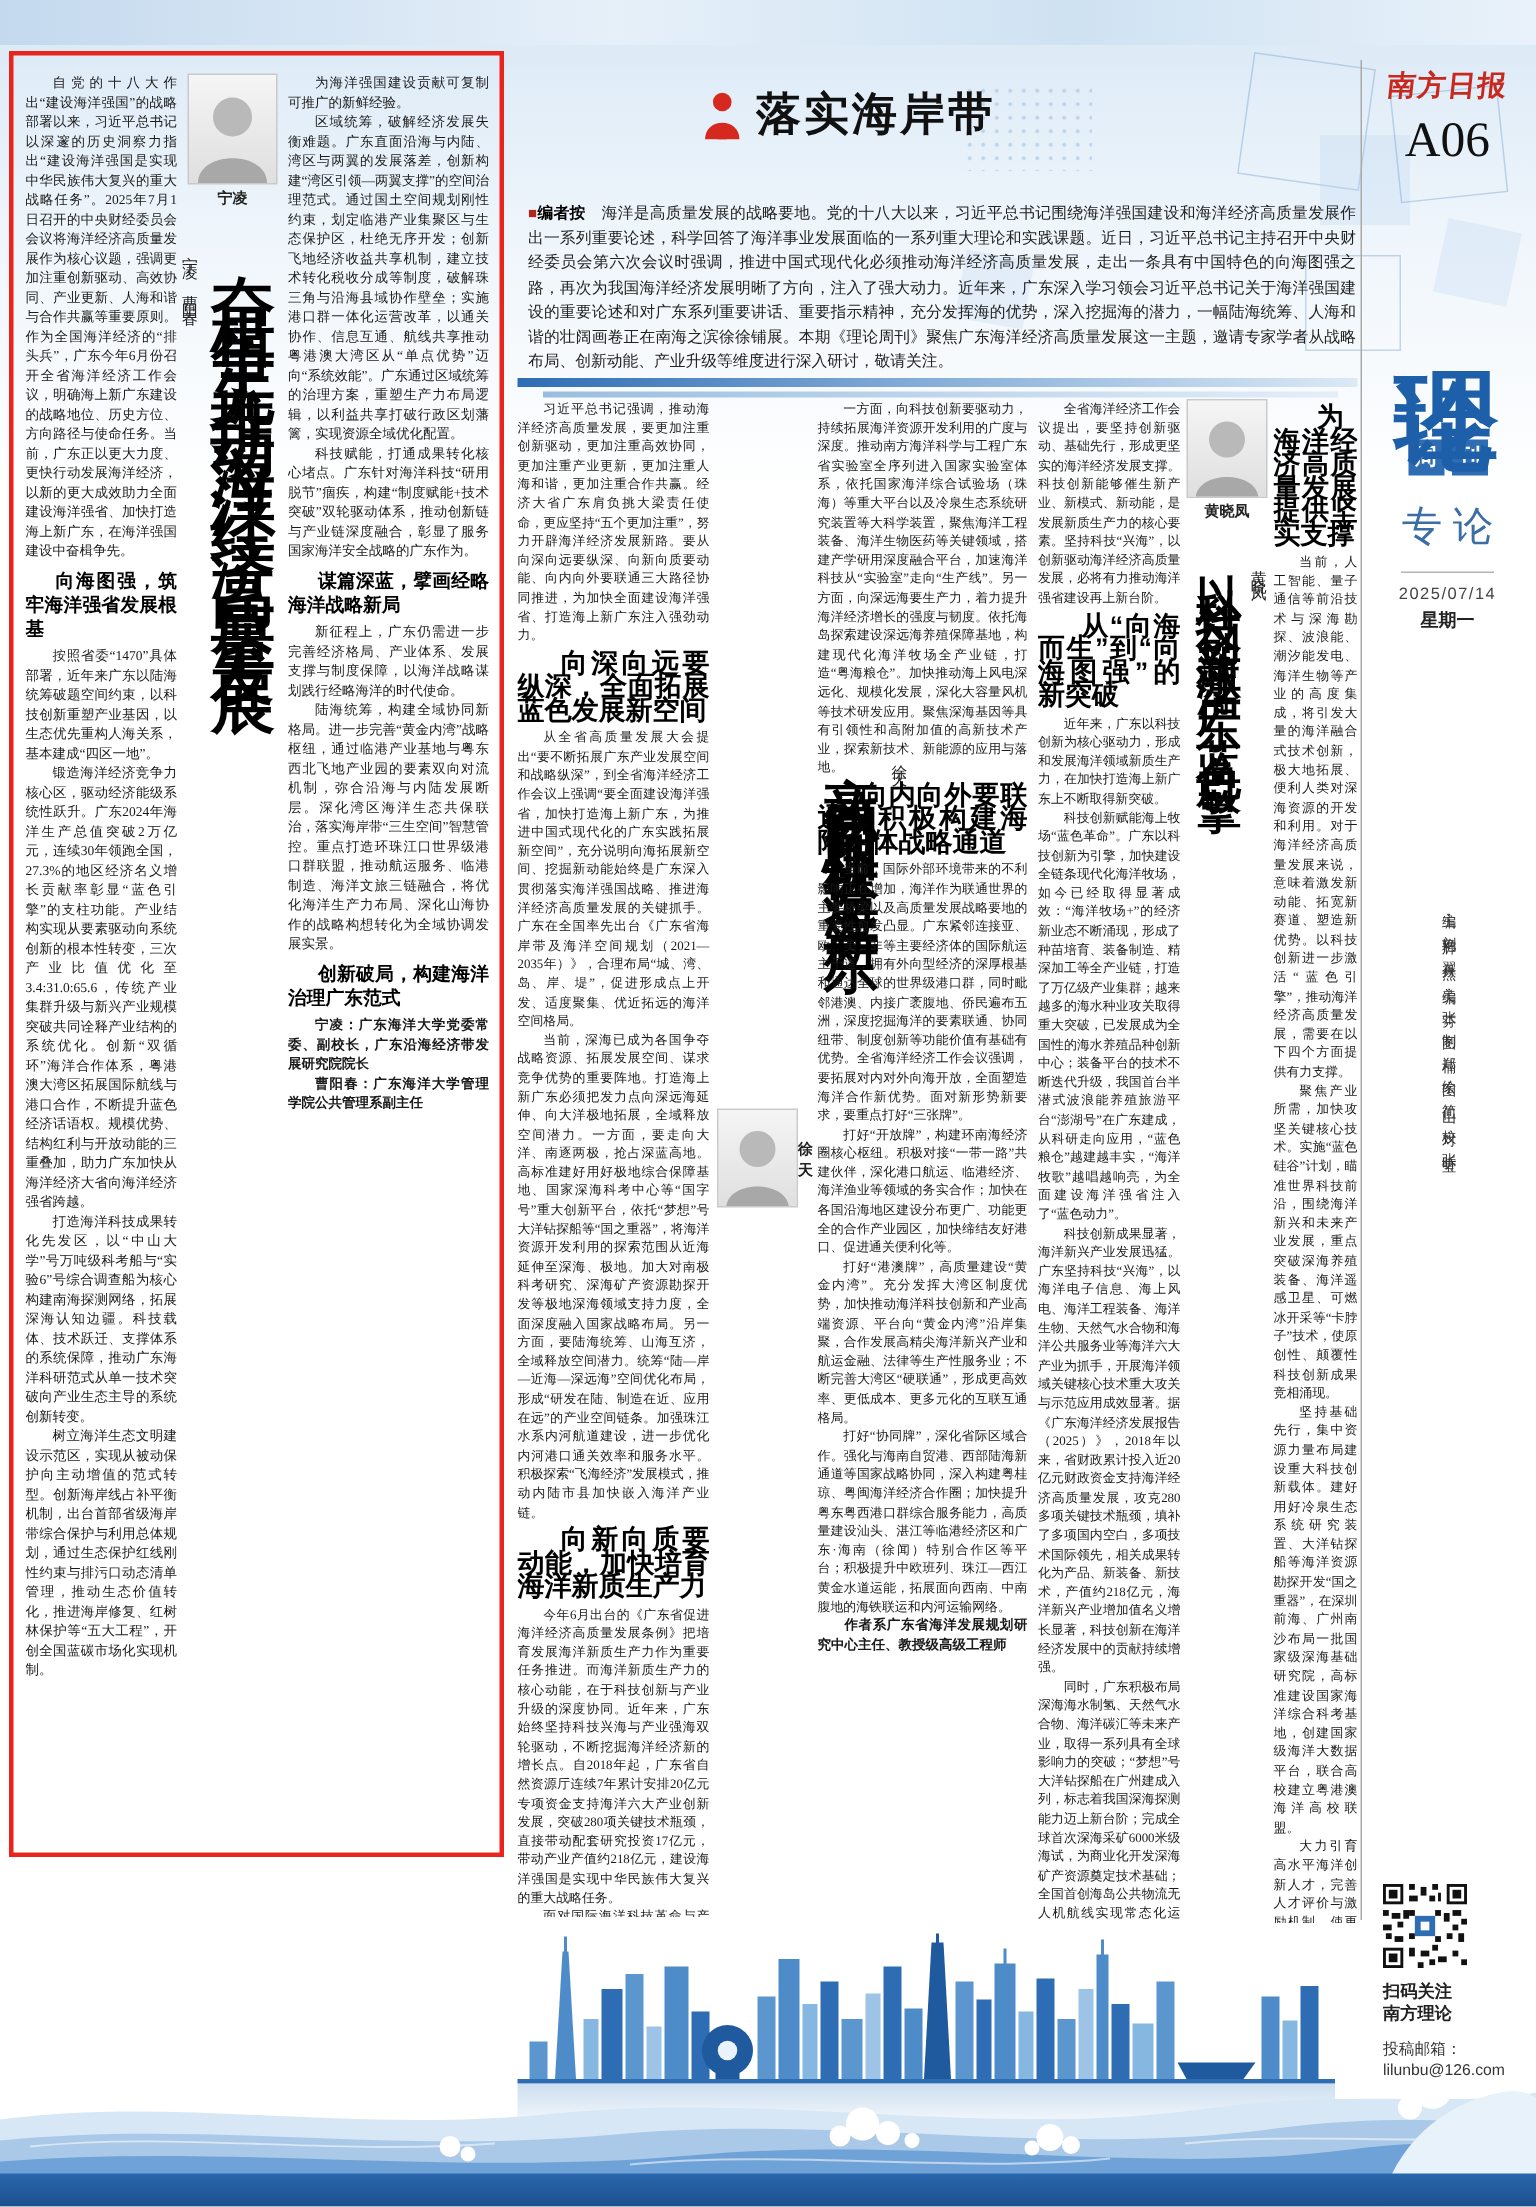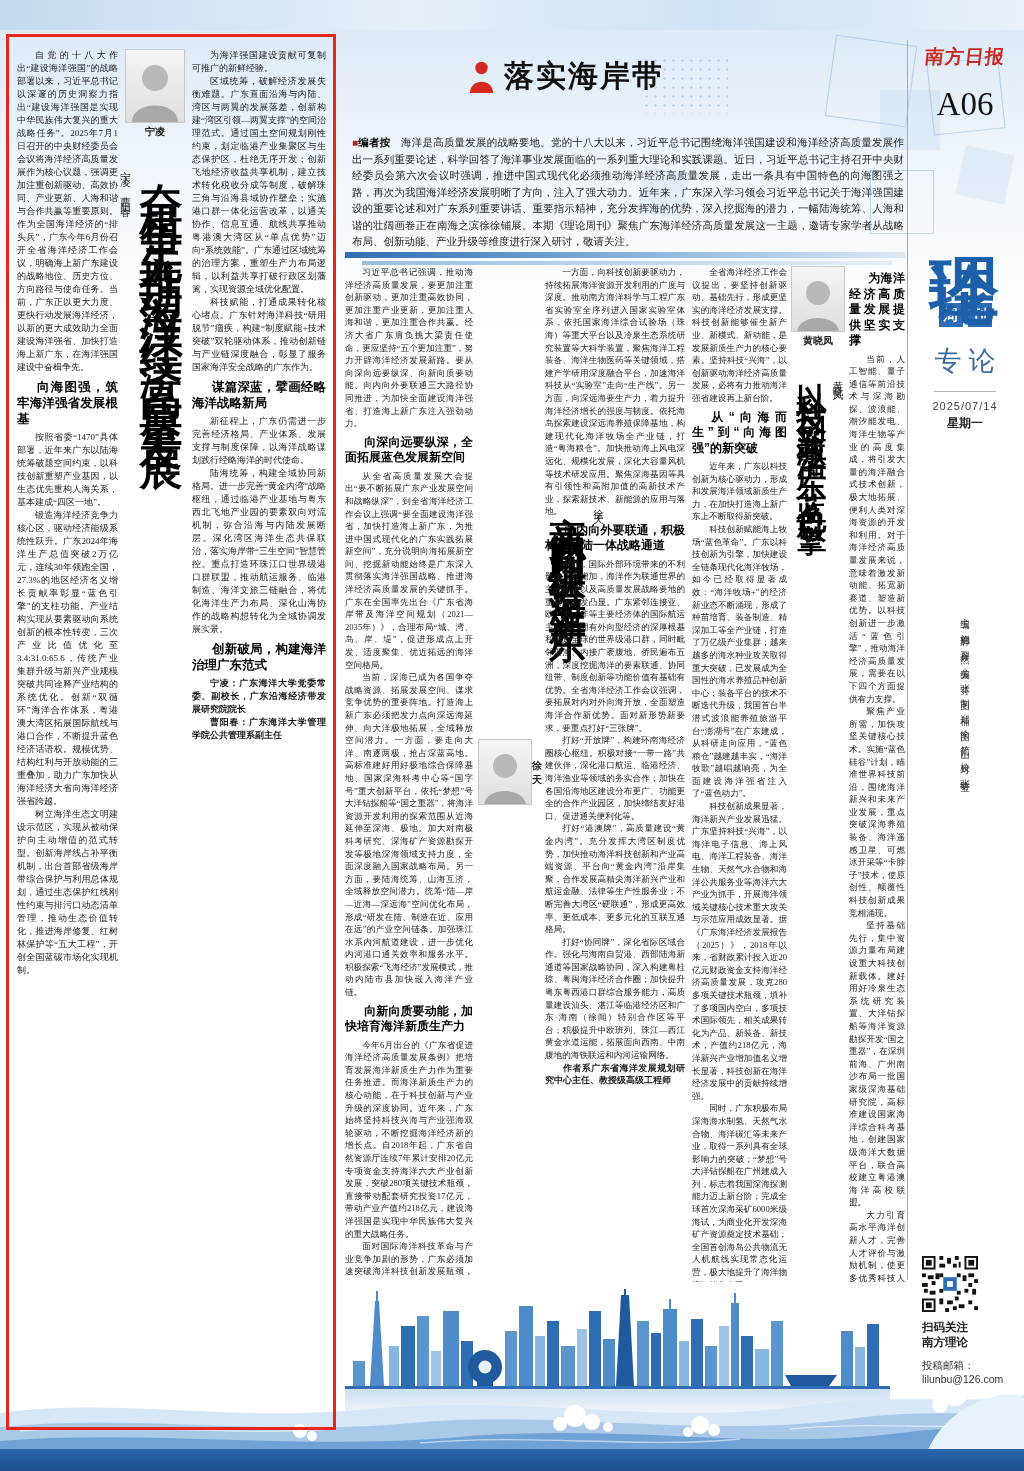--- a/index.html
+++ b/index.html
@@ -7,21 +7,21 @@
         background:linear-gradient(#d9e8f6 0,#eef5fb 150px,#ffffff 330px);
         font-family:"Liberation Sans","DejaVu Sans",sans-serif;color:#1a1a1a;}
   .top-band{position:absolute;left:0;top:0;width:1024px;height:30px;
         background:linear-gradient(90deg,#c4d9ee,#e6f0f9 40%,#cfe2f2 70%,#e9f2fa);}
   
   .deco{position:absolute;border:1.5px solid rgba(110,155,205,.38);}
   .deco.fill{background:rgba(185,213,240,.28);border:none;}
   .dot-grid{position:absolute;left:642px;top:56px;width:86px;height:58px;opacity:.75;
         background-image:radial-gradient(#b0cbe6 1.2px,transparent 1.4px);background-size:9px 9px;}
   
-  .red-box{position:absolute;left:6px;top:34px;width:330px;height:1396px;z-index:3;
+  .red-box{position:absolute;left:6px;top:34px;width:330px;height:1204px;z-index:3;
         border:3px solid #e8241c;box-sizing:border-box;background:transparent;}
   .red-inner{display:flex;gap:5px;padding:12px 7px 0 8px;height:100%;box-sizing:border-box;}
   .artcol{font-family:"Liberation Serif","DejaVu Serif",serif;font-size:9px;line-height:13px;
         text-align:justify;overflow:hidden;}
   .artcol p{margin:0;}
   .seg-p{text-indent:2em;}
   .seg-h{font-family:"Liberation Sans","DejaVu Sans",sans-serif;font-weight:700;font-size:12.5px;
         line-height:16px;margin:5px 0 4px 0 !important;text-indent:1.6em;color:#000;}
   .seg-credit{font-weight:700;text-indent:2em;font-family:"Liberation Sans",sans-serif;font-size:9px;}
   .col-n1{width:101px;flex:none;}
@@ -53,29 +53,29 @@
         background:linear-gradient(90deg,#2e6db4,#7fa9d6 45%,#dce9f6);}
   .bar2{position:absolute;left:362px;top:261px;width:530px;height:4px;z-index:2;
         background:linear-gradient(90deg,#9abddf,#e4eef8);}
   
   .art-mid{position:absolute;left:345px;top:266px;width:340px;height:1012px;display:flex;gap:5px;z-index:2;}
   .art-right{position:absolute;left:692px;top:266px;width:213px;height:1016px;display:flex;gap:4px;z-index:2;}
   .m-c1{width:128px;flex:none;} .m-strip{width:62px;flex:none;display:flex;flex-direction:row;align-items:center;}
   .m-c2{flex:1;}
   .r-c1{width:95px;flex:none;} .r-strip{width:54px;flex:none;display:flex;flex-direction:column;align-items:center;}
   .r-c2{flex:1;}
-  .art-mid .seg-h,.art-right .seg-h{font-size:12px;line-height:15.5px;}
+  .art-mid .seg-h,.art-right .seg-h{font-size:18px;line-height:15.5px;}
   .art-mid .artcol,.art-right .artcol{font-size:8.6px;line-height:12.6px;}
   .portrait.small{width:52px;height:64px;}
   
   .rule-v{position:absolute;left:907px;top:40px;width:1px;height:1240px;background:#a9a9a9;z-index:2;}
   .masthead{position:absolute;left:914px;top:44px;width:102px;z-index:2;text-align:center;}
   .paper-name{color:#c8291e;font-weight:900;font-size:19px;letter-spacing:1px;
         font-family:"Liberation Serif",serif;transform:skewX(-6deg);}
-  .page-no{font-family:"Liberation Serif","DejaVu Serif",serif;font-size:33px;color:#111;margin-top:16px;}
+  .page-no{font-family:"Liberation Serif","DejaVu Serif",serif;font-size:33px;color:#111;margin-top:6px;}
   .lilun{margin:14px auto 0;writing-mode:vertical-rl;text-orientation:upright;font-size:64px;
         font-weight:900;color:#1e5fa9;letter-spacing:6px;height:150px;transform:scaleX(1.08);}
   .zhoukan{display:flex;justify-content:center;gap:5px;margin-top:16px;}
   .zk-box{width:24px;height:24px;background:#2e6db4;color:#fff;font-size:15px;font-weight:700;
         line-height:24px;text-align:center;}
   .zhuanlun{margin-top:16px;font-size:27px;letter-spacing:7px;color:#3a6ea5;padding-left:7px;}
   .mh-line{width:62px;height:1px;background:#b5b5b5;margin:12px auto 8px;}
   .mh-date{font-size:11px;color:#444;letter-spacing:1px;}
   .mh-week{font-size:12px;font-weight:700;color:#222;margin-top:3px;}
   .staff{margin:26px auto 0;writing-mode:vertical-rl;text-orientation:upright;font-size:9.5px;
@@ -101,20 +101,21 @@
   <div class="deco fill" style="left:640px;top:170px;width:46px;height:46px;transform:rotate(10deg);"></div>
   <div class="dot-grid"></div>
 
   <div class="red-box">
     <div class="red-inner">
       <div class="artcol col-n1">
           <p class="seg-p">自党的十八大作出“建设海洋强国”的战略部署以来，习近平总书记以深邃的历史洞察力指出“建设海洋强国是实现中华民族伟大复兴的重大战略任务”。2025年7月1日召开的中央财经委员会会议将海洋经济高质量发展作为核心议题，强调更加注重创新驱动、高效协同、产业更新、人海和谐与合作共赢等重要原则。作为全国海洋经济的“排头兵”，广东今年6月份召开全省海洋经济工作会议，明确海上新广东建设的战略地位、历史方位、方向路径与使命任务。当前，广东正以更大力度、更快行动发展海洋经济，以新的更大成效助力全面建设海洋强省、加快打造海上新广东，在海洋强国建设中奋楫争先。</p>
           <p class="seg-h">向海图强，筑牢海洋强省发展根基</p>
           <p class="seg-p">按照省委“1470”具体部署，近年来广东以陆海统筹破题空间约束，以科技创新重塑产业基因，以生态优先重构人海关系，基本建成“四区一地”。</p>
           <p class="seg-p">锻造海洋经济竞争力核心区，驱动经济能级系统性跃升。广东2024年海洋生产总值突破2万亿元，连续30年领跑全国，27.3%的地区经济名义增长贡献率彰显“蓝色引擎”的支柱功能。产业结构实现从要素驱动向系统创新的根本性转变，三次产业比值优化至3.4:31.0:65.6，传统产业集群升级与新兴产业规模突破共同诠释产业结构的系统优化。创新“双循环”海洋合作体系，粤港澳大湾区拓展国际航线与港口合作，不断提升蓝色经济话语权。规模优势、结构红利与开放动能的三重叠加，助力广东加快从海洋经济大省向海洋经济强省跨越。</p>
+          <p class="seg-p">打造海洋科技成果转化先发区，以“中山大学”号万吨级科考船与“实验6”号综合调查船为核心构建南海探测网络，拓展深海认知边疆。科技载体、技术跃迁、支撑体系的系统保障，推动广东海洋科研范式从单一技术突破向产业生态主导的系统创新转变。</p>
           <p class="seg-p">树立海洋生态文明建设示范区，实现从被动保护向主动增值的范式转型。创新海岸线占补平衡机制，出台首部省级海岸带综合保护与利用总体规划，通过生态保护红线刚性约束与排污口动态清单管理，推动生态价值转化，推进海岸修复、红树林保护等“五大工程”，开创全国蓝碳市场化实现机制。</p>
         </div>
       <div class="col-strip">
         <div class="portrait">
           <svg width="58" height="66" viewBox="0 0 58 66">
             <circle cx="29" cy="22" r="13" fill="#b9b9b9"></circle>
             <path d="M6,66 C6,44 52,44 52,66 Z" fill="#a8a8a8"></path>
           </svg>
         </div>
         <div class="pcaption">宁凌</div>

